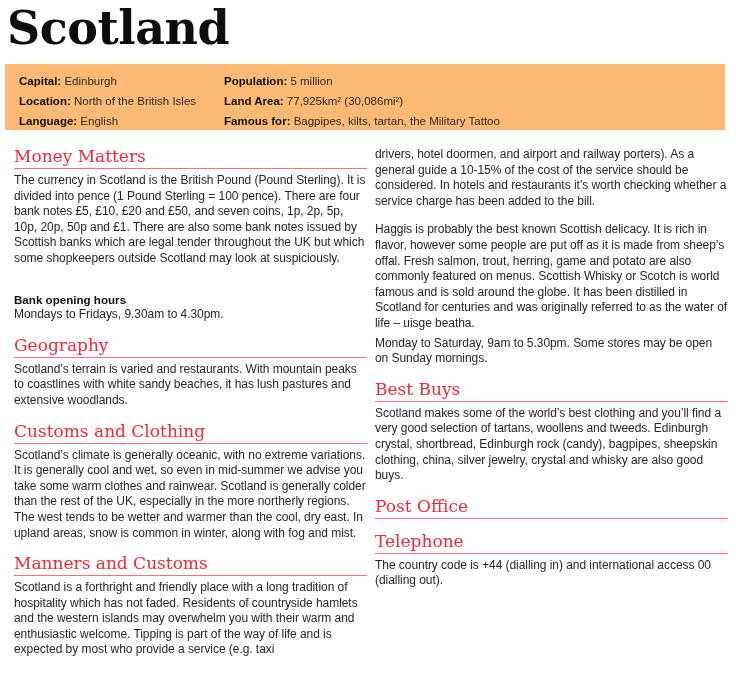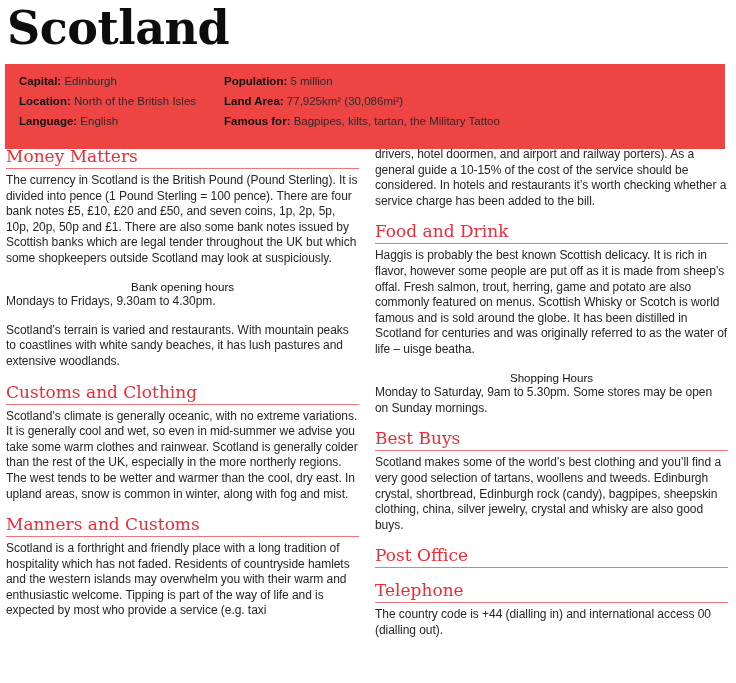--- a/index.html
+++ b/index.html
@@ -30,22 +30,22 @@
     height: 56px;
     box-sizing: border-box;
   }
 
   
   .fact-box {
     position: absolute;
     left: 5px;
     top: 64px;
     width: 720px;
-    height: 85px;
-    background: #ef4444;
+    height: 66px;
+    background: #fdba74;
     box-sizing: border-box;
     padding: 7px 0 0 0;
   }
   .fact-row {
     display: flex;
     height: 20px;
     line-height: 20px;
     font-size: 11.5px;
   }
   .fact-cell {
@@ -70,21 +70,21 @@
     width: 736px;
     height: 536px;
   }
   .col {
     position: absolute;
     top: 0;
     width: 353px;
     height: 536px;
     overflow: hidden;
   }
-  .col-left  { left: 6px; }
+  .col-left  { left: 14px; }
   .col-right { left: 375px; }
 
   
   .section-heading {
     font-family: "DejaVu Serif", "Liberation Serif", serif;
     font-size: 17px;
     font-weight: 400;
     line-height: 19px;
     color: #ee2a36;
     margin: 0;
@@ -101,24 +101,23 @@
     font-size: 12px;
     line-height: 15.6px;
     margin: 4px 0 0 0;
     color: #262626;
     letter-spacing: -0.05px;
   }
 
   .subheading {
     font-size: 11.6px;
     line-height: 15.6px;
-    font-weight: normal;
+    font-weight: bold;
     color: #111111;
-    margin: 12px 0 0 0;
-    text-align: center;
+    margin: 25px 0 0 0;
   }
   .subheading + p.body { margin-top: 0; }
 
   
   .col-right .continuation { margin-top: 0; }
 </style>
 </head>
 <body>
 
 <h1 class="page-title">Scotland</h1>
@@ -159,43 +158,42 @@
   <div class="col col-left">
 
     <div class="sec first">
       <h2 class="section-heading">Money Matters</h2>
       <p class="body">The currency in Scotland is the British Pound (Pound Sterling). It is divided into pence (1 Pound Sterling = 100 pence). There are four bank notes £5, £10, £20 and £50, and seven coins, 1p, 2p, 5p, 10p, 20p, 50p and £1. There are also some bank notes issued by Scottish banks which are legal tender throughout the UK but which some shopkeepers outside Scotland may look at suspiciously.</p>
       <p class="subheading">Bank opening hours</p>
       <p class="body">Mondays to Fridays, 9.30am to 4.30pm.</p>
     </div>
 
     <div class="sec">
+      <h2 class="section-heading">Geography</h2>
       <p class="body">Scotland’s terrain is varied and restaurants. With mountain peaks to coastlines with white sandy beaches, it has lush pastures and extensive woodlands.</p>
     </div>
 
     <div class="sec">
       <h2 class="section-heading">Customs and Clothing</h2>
       <p class="body">Scotland’s climate is generally oceanic, with no extreme variations. It is generally cool and wet, so even in mid-summer we advise you take some warm clothes and rainwear. Scotland is generally colder than the rest of the UK, especially in the more northerly regions. The west tends to be wetter and warmer than the cool, dry east. In upland areas, snow is common in winter, along with fog and mist.</p>
     </div>
 
     <div class="sec">
       <h2 class="section-heading">Manners and Customs</h2>
       <p class="body">Scotland is a forthright and friendly place with a long tradition of hospitality which has not faded. Residents of countryside hamlets and the western islands may overwhelm you with their warm and enthusiastic welcome. Tipping is part of the way of life and is expected by most who provide a service (e.g. taxi</p>
     </div>
 
   </div>
 
   <div class="col col-right">
 
     <p class="body continuation">drivers, hotel doormen, and airport and railway porters). As a general guide a 10-15% of the cost of the service should be considered. In hotels and restaurants it’s worth checking whether a service charge has been added to the bill.</p>
 
     <div class="sec">
-      <h2 class="section-heading">Food and Drink</h2>
       <p class="body">Haggis is probably the best known Scottish delicacy. It is rich in flavor, however some people are put off as it is made from sheep’s offal. Fresh salmon, trout, herring, game and potato are also commonly featured on menus. Scottish Whisky or Scotch is world famous and is sold around the globe. It has been distilled in Scotland for centuries and was originally referred to as the water of life – uisge beatha.</p>
-      <p class="subheading">Shopping Hours</p>
       <p class="body">Monday to Saturday, 9am to 5.30pm. Some stores may be open on Sunday mornings.</p>
     </div>
 
     <div class="sec">
       <h2 class="section-heading">Best Buys</h2>
       <p class="body">Scotland makes some of the world’s best clothing and you’ll find a very good selection of tartans, woollens and tweeds. Edinburgh crystal, shortbread, Edinburgh rock (candy), bagpipes, sheepskin clothing, china, silver jewelry, crystal and whisky are also good buys.</p>
     </div>
 
     <div class="sec">
       <h2 class="section-heading">Post Office</h2>

